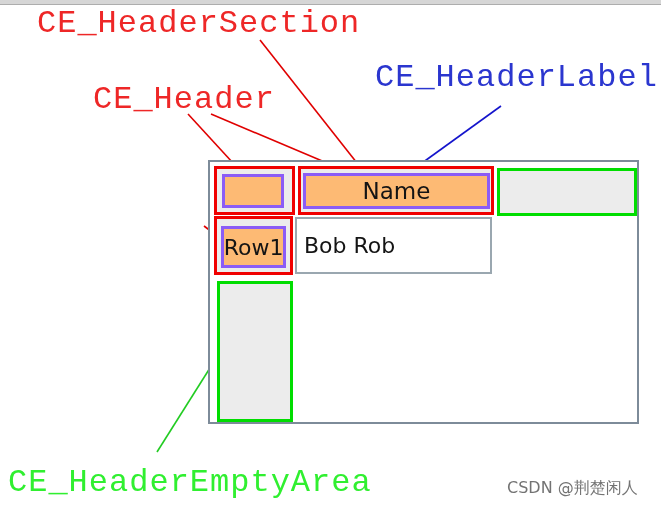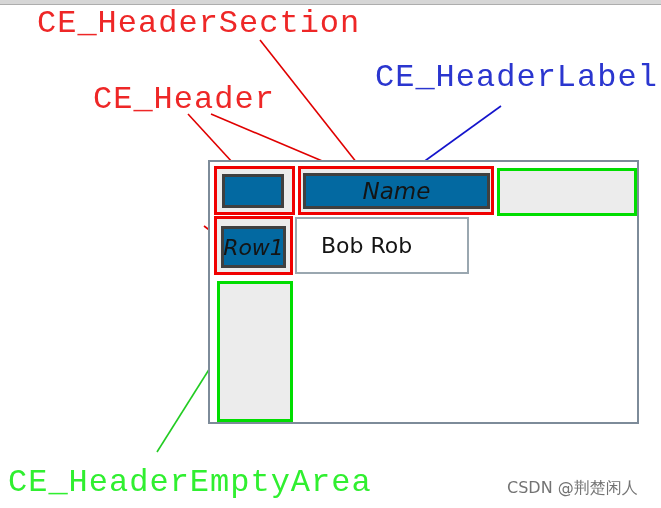--- a/index.html
+++ b/index.html
@@ -25,39 +25,39 @@
   #connector-svg{position:absolute;left:0;top:0;width:661px;height:508px;pointer-events:none;}
   .widget{
     position:absolute;left:208px;top:160px;width:431px;height:264px;
     border:2px solid #7d8b99;background:#ffffff;box-sizing:border-box;
   }
   .widget *{box-sizing:border-box;}
   .red-box{
     position:absolute;border:3px solid #f00000;background:#ececec;
   }
   .blue-box{
-    position:absolute;border:3px solid #404040;background:#0369a1;
-    display:flex;align-items:center;color:#141414;font-style:italic;
+    position:absolute;border:3px solid #8b5cf6;background:#fdba74;
+    display:flex;align-items:center;color:#141414;
   }
   .green-box{
     position:absolute;border:3px solid #00dd00;background:#ececec;
   }
   #corner-red{left:4px;top:4px;width:81px;height:49px;}
   #corner-blue{left:5px;top:5px;width:62px;height:34px;}
   #name-red{left:88px;top:4px;width:196px;height:49px;}
   #name-blue{left:2px;top:4px;width:187px;height:36px;justify-content:center;
     font-size:23px;font-family:"DejaVu Sans",sans-serif;}
   #green-top{left:287px;top:6px;width:140px;height:48px;}
   #row1-red{left:4px;top:54px;width:79px;height:59px;}
   #row1-blue{left:4px;top:7px;width:65px;height:42px;justify-content:center;
     font-size:22px;font-family:"DejaVu Sans",sans-serif;text-align:right;}
   .cell{
-    position:absolute;left:85px;top:55px;width:174px;height:57px;
+    position:absolute;left:85px;top:55px;width:197px;height:57px;
     border:2px solid #9aa7b0;background:#ffffff;display:flex;align-items:center;
-    padding-left:24px;font-size:22px;font-family:"DejaVu Sans",sans-serif;color:#141414;
+    padding-left:7px;font-size:22px;font-family:"DejaVu Sans",sans-serif;color:#141414;
   }
   #green-vert{left:7px;top:119px;width:76px;height:141px;}
   .watermark{
     position:absolute;left:507px;top:478px;color:#737373;font-size:16px;
     font-family:"DejaVu Sans",sans-serif;white-space:nowrap;
   }
 </style>
 </head>
 <body>
 

